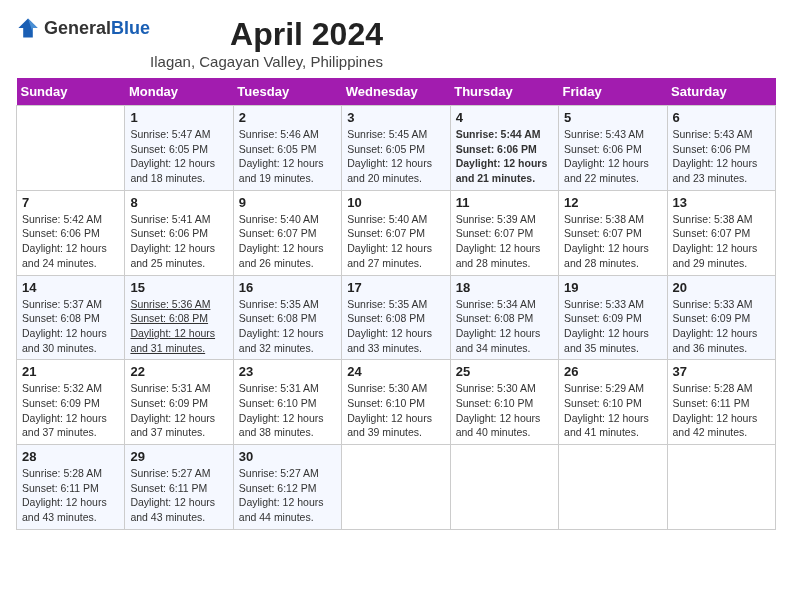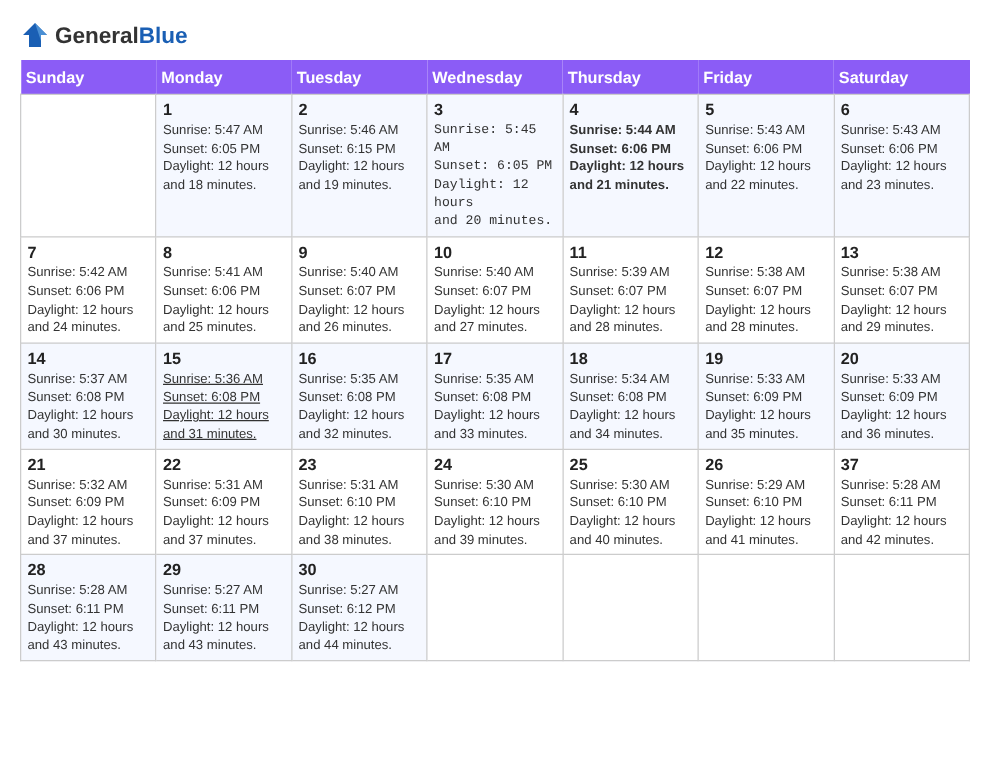--- a/index.html
+++ b/index.html
@@ -46,21 +46,21 @@
     .location-title {
       font-size: 15px;
       color: #444;
     }
     table {
       width: 100%;
       border-collapse: collapse;
       font-size: 11px;
     }
     thead tr th {
-      background-color: #8b5cf6;
+      background-color: #a21caf;
       color: #fff;
       padding: 6px 4px;
       text-align: left;
       font-size: 13px;
       font-weight: bold;
     }
     tbody tr td {
       vertical-align: top;
       border: 1px solid #ccc;
       padding: 4px 5px;
@@ -94,20 +94,24 @@
 <div class="header-area">
   <div class="logo">
     <svg class="logo-icon" viewBox="0 0 40 40" xmlns="http://www.w3.org/2000/svg">
       <path d="M20 4 L36 20 L28 20 L28 36 L12 36 L12 20 L4 20 Z" fill="#1a5fb4"></path>
       <path d="M20 4 L36 20 L28 20 L28 28 L20 4Z" fill="#4a8fd4"></path>
     </svg>
     <div>
       <span class="logo-text-general">General</span><span class="logo-text-blue">Blue</span>
     </div>
   </div>
+  <div class="title-area">
+    <div class="month-title">April 2024</div>
+    <div class="location-title">Ilagan, Cagayan Valley, Philippines</div>
+  </div>
 </div>
 
 <table>
   <thead>
     <tr>
     <th>Sunday</th>
         <th>Monday</th>
         <th>Tuesday</th>
         <th>Wednesday</th>
         <th>Thursday</th>
@@ -121,27 +125,27 @@
         <td>
           <div class="day-number">1</div>
           <div class="day-info" style="white-space: pre-line;">Sunrise: 5:47 AM
 Sunset: 6:05 PM
 Daylight: 12 hours
 and 18 minutes.</div>
         </td>
         <td>
           <div class="day-number">2</div>
           <div class="day-info" style="white-space: pre-line;">Sunrise: 5:46 AM
-Sunset: 6:15 PM
+Sunset: 6:05 PM
 Daylight: 12 hours
 and 19 minutes.</div>
         </td>
         <td>
           <div class="day-number">3</div>
-          <div class="day-info" style="white-space: pre-line; font-family: Liberation Mono, monospace;">Sunrise: 5:45 AM
+          <div class="day-info" style="white-space: pre-line;">Sunrise: 5:45 AM
 Sunset: 6:05 PM
 Daylight: 12 hours
 and 20 minutes.</div>
         </td>
         <td>
           <div class="day-number">4</div>
           <div class="day-info" style="white-space: pre-line; font-weight: bold;">Sunrise: 5:44 AM
 Sunset: 6:06 PM
 Daylight: 12 hours
 and 21 minutes.</div>

